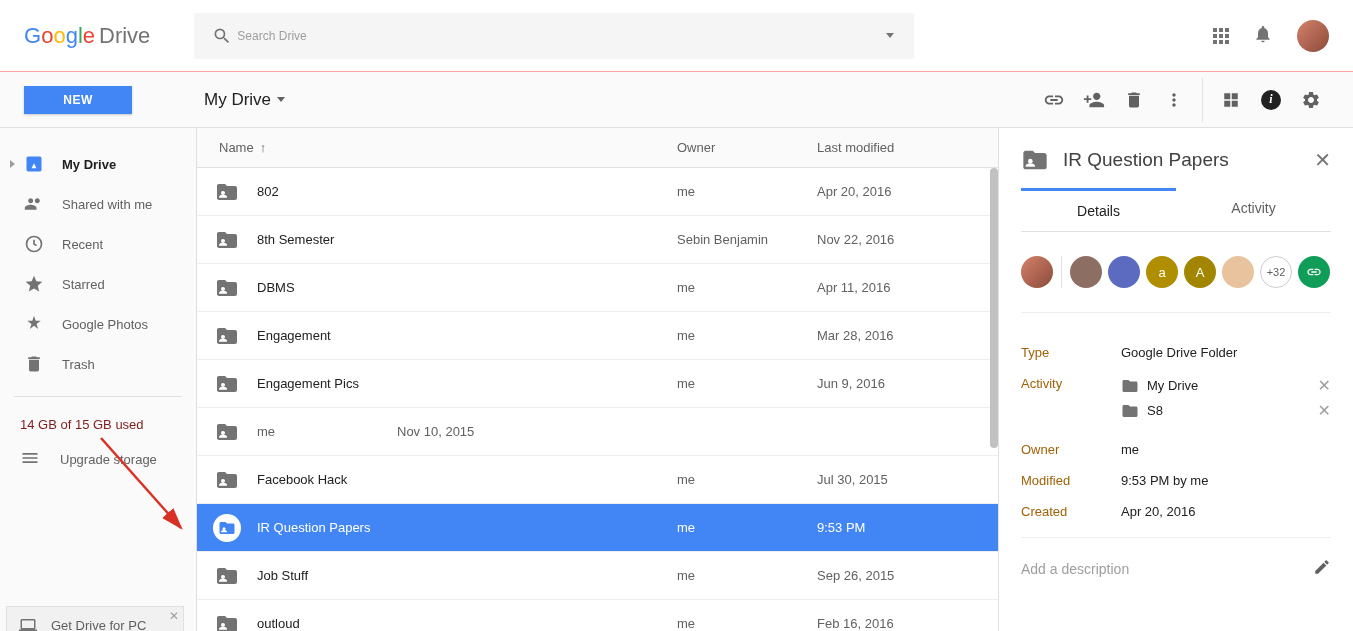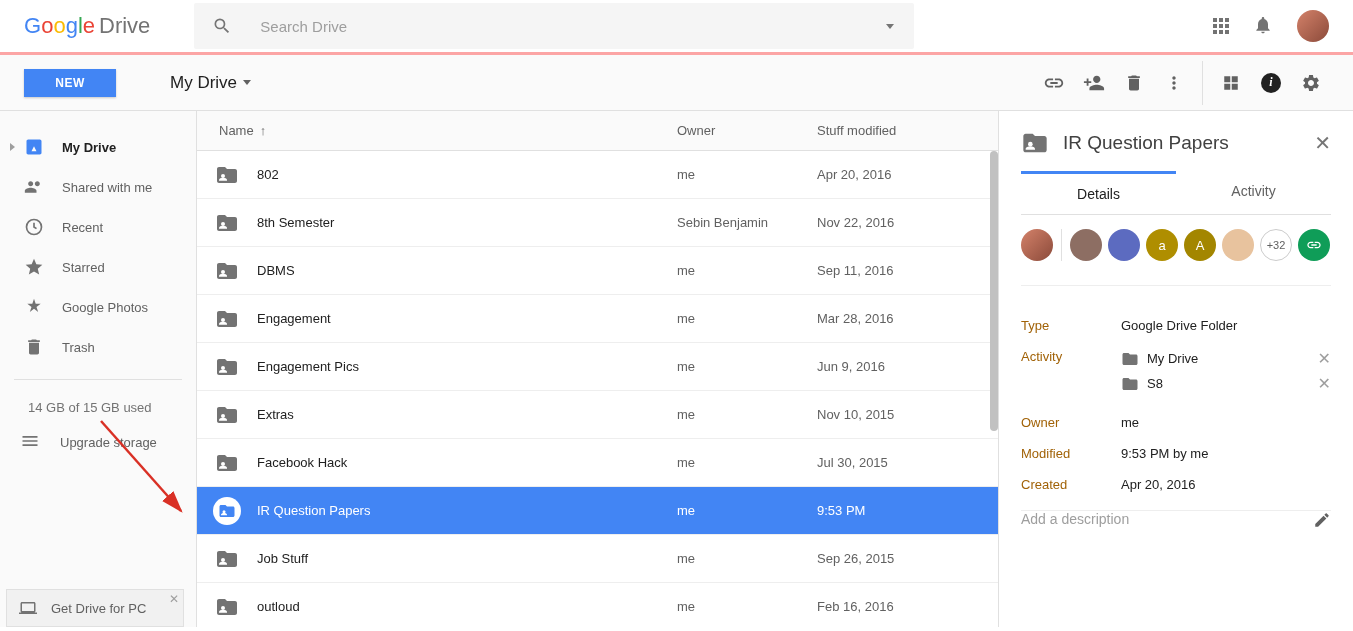--- a/index.html
+++ b/index.html
@@ -1,49 +1,49 @@
 <!DOCTYPE html>
 <html><head>
 <meta charset="utf-8">
 <style>
 *{box-sizing:border-box;margin:0;padding:0;font-family:Arial,sans-serif}
 body{width:1353px;height:631px;overflow:hidden;background:#fff;color:#212121;font-size:13px}
-.header{height:55px;display:flex;align-items:center;padding:0 24px;border-bottom:3px solid #fca5a5}
+.header{height:72px;display:flex;align-items:center;padding:0 24px;border-bottom:1px solid #fca5a5}
 .logo{display:flex;align-items:center;font-size:22px}
 .logo-google{font-weight:400}
 .logo-g1{color:#4285F4}.logo-g2{color:#EA4335}.logo-g3{color:#FBBC05}.logo-g4{color:#4285F4}.logo-g5{color:#34A853}.logo-g6{color:#EA4335}
 .logo-drive{color:#737373;font-weight:300;margin-left:4px}
 .search-wrap{flex:1;margin-left:44px;max-width:720px}
 .search-box{height:46px;background:#f5f5f5;border-radius:2px;display:flex;align-items:center;padding:0 18px;position:relative}
-.search-box input{flex:1;border:none;background:transparent;font-size:15px;outline:none;margin-left:28px;color:#757575}
+.search-box input{flex:1;border:none;background:transparent;font-size:12px;outline:none;margin-left:5px;color:#757575}
 .search-box input::placeholder{color:#9e9e9e}
 .caret-down{position:absolute;right:20px;width:0;height:0;border-left:4px solid transparent;border-right:4px solid transparent;border-top:5px solid #757575}
 .hdr-right{display:flex;align-items:center;gap:24px;margin-left:auto}
 .apps-icon{display:grid;grid-template-columns:repeat(3,4px);grid-template-rows:repeat(3,4px);gap:2px}
 .apps-icon span{background:#737373;width:4px;height:4px}
 .bell-icon svg{fill:#737373}
 .avatar{width:32px;height:32px;border-radius:50%;background:linear-gradient(135deg,#d4826a,#8b4a3a)}
 .toolbar{height:56px;display:flex;align-items:center;background:#fafafa;border-bottom:1px solid #e0e0e0}
-.new-btn{width:92px;height:28px;background:#4285F4;color:#fff;font-weight:bold;font-size:12px;letter-spacing:.5px;border:none;cursor:pointer;box-shadow:0 1px 2px rgba(0,0,0,.2);margin-left:24px;margin-right:54px}
+.new-btn{width:108px;height:28px;background:#4285F4;color:#fff;font-weight:bold;font-size:12px;letter-spacing:.5px;border:none;cursor:pointer;box-shadow:0 1px 2px rgba(0,0,0,.2);margin-left:24px;margin-right:72px}
 .breadcrumb{display:flex;align-items:center;font-size:17px;color:#212121;font-weight:400;cursor:pointer}
 .breadcrumb .arr{margin-left:6px;width:0;height:0;border-left:4px solid transparent;border-right:4px solid transparent;border-top:5px solid #616161}
 .tb-actions{margin-left:auto;display:flex;align-items:center;padding-right:22px}
 .tb-btn{width:40px;height:40px;display:flex;align-items:center;justify-content:center;cursor:pointer;color:#616161}
 .tb-sep{width:1px;height:44px;background:#e0e0e0;margin:0 8px}
 .info-active{background:#212121;width:20px;height:20px;border-radius:50%;color:#fff;display:flex;align-items:center;justify-content:center;font-size:12px;font-weight:bold;font-style:italic;font-family:serif}
 .body{display:flex;height:calc(100% - 115px)}
 .sidebar{width:197px;flex-shrink:0;background:#fafafa;border-right:1px solid #e0e0e0;display:flex;flex-direction:column;position:relative}
 .nav-list{padding-top:16px}
 .nav-item{height:40px;display:flex;align-items:center;padding-left:24px;cursor:pointer;font-size:13px;color:#616161}
 .nav-item.active{color:#212121;font-weight:bold}
 .nav-item .triangle{width:0;height:0;border-top:4px solid transparent;border-bottom:4px solid transparent;border-left:5px solid #9e9e9e;margin-left:-14px;margin-right:9px}
 .nav-item .nic{width:20px;height:20px;margin-right:18px;display:flex;align-items:center;justify-content:center;color:#737373}
 .nav-item.active .nic{color:#4285F4}
 .nav-divider{height:1px;background:#e0e0e0;margin:12px 14px}
-.storage-txt{padding:8px 28px;font-size:13px;color:#737373}
+.storage-txt{padding:8px 20px;font-size:13px;color:#7f1d1d}
 .upgrade-row{padding:8px 20px;display:flex;align-items:center;font-size:13px;color:#616161;cursor:pointer}
 .upgrade-row .nic{margin-right:20px}
 .get-drive{position:absolute;bottom:0;left:6px;width:178px;height:38px;background:#f1f1f1;border:1px solid #e0e0e0;display:flex;align-items:center;padding:0 12px;font-size:13px;color:#616161;cursor:pointer}
 .get-drive .close-x{position:absolute;top:2px;right:4px;font-size:12px;color:#9e9e9e}
 .main{flex:1;display:flex;overflow:hidden}
 .filelist{flex:1;overflow-y:auto;position:relative}
 .list-header{height:40px;display:flex;align-items:center;border-bottom:1px solid #e0e0e0;font-size:13px;color:#616161;font-weight:500;background:#fafafa}
 .col-name{width:480px;padding-left:22px;display:flex;align-items:center}
 .col-owner{width:140px}
 .col-mod{flex:1}
@@ -56,34 +56,34 @@
 .file-row.selected .folder-ic{width:18px;height:18px;fill:#4285F4}
 .name-cell{width:420px;color:#212121}
 .file-row.selected .name-cell{color:#fff}
 .owner-cell{width:140px}
 .mod-cell{flex:1}
 .details-panel{width:355px;flex-shrink:0;border-left:1px solid #e0e0e0;padding:18px 22px;overflow-y:auto}
 .dp-header{display:flex;align-items:center;margin-bottom:14px}
 .dp-header .folder-ic{width:28px;height:28px;margin-right:14px}
 .dp-title{font-size:19px;color:#414141;flex:1}
 .dp-close{font-size:20px;color:#757575;cursor:pointer}
-.dp-tabs{display:flex;border-bottom:1px solid #e0e0e0;margin-bottom:14px}
+.dp-tabs{display:flex;border-bottom:1px solid #e0e0e0;margin-bottom:24px}
 .dp-tab{flex:1;text-align:center;padding:12px 0;font-size:14px;color:#616161;cursor:pointer}
 .dp-tab.active{color:#212121;border-top:3px solid #4285F4;font-weight:500}
 .dp-avatars{display:flex;align-items:center;gap:6px;margin-bottom:24px;padding-bottom:24px;border-bottom:1px solid #eeeeee}
 .av{width:32px;height:32px;border-radius:50%;display:flex;align-items:center;justify-content:center;color:#fff;font-size:13px}
 .av-sep{width:1px;height:32px;background:#e0e0e0;margin:0 2px}
 .dp-meta{font-size:13px}
 .dp-meta-row{display:flex;padding:8px 0;align-items:flex-start}
 .dp-meta-label{width:100px;color:#a16207}
 .dp-meta-val{flex:1;color:#212121}
 .loc-item{display:flex;align-items:center;margin-bottom:6px}
 .loc-item .mini-folder{width:18px;height:18px;fill:#737373;margin-right:8px}
 .loc-item .rm{margin-left:auto;color:#9e9e9e;cursor:pointer;font-size:16px}
-.dp-desc{display:flex;margin-top:10px;border-top:1px solid #eeeeee;color:#9e9e9e;font-size:14px}
+.dp-desc{display:flex;align-items:center;padding-top:20px;margin-top:10px;border-top:1px solid #eeeeee;color:#9e9e9e;font-size:14px}
 .dp-desc .pencil{margin-left:auto}
 .arrow-annotation{position:absolute;left:91px;top:300px;pointer-events:none;z-index:10}
 .scrollbar-fake{position:absolute;right:0;top:40px;width:8px;height:280px;background:#c1c1c1;border-radius:4px}
 </style>
 </head>
 <body>
 
 <div class="header">
   <div class="logo">
     <span class="logo-google"><span class="logo-g1">G</span><span class="logo-g2">o</span><span class="logo-g3">o</span><span class="logo-g4">g</span><span class="logo-g5">l</span><span class="logo-g6">e</span></span>
@@ -241,21 +241,21 @@
   </div>
 
   <div class="main">
     <div class="filelist">
       <div class="list-header">
         <div class="col-name">
             <span>Name</span>
             <span class="sort-arrow">↑</span>
           </div>
         <div class="col-owner">Owner</div>
-        <div class="col-mod">Stuff modified</div>
+        <div class="col-mod">Last modified</div>
       </div>
       <div id="file-rows">
           <div class="file-row">
             <div class="icon-cell">
               <svg class="folder-ic" viewBox="0 0 24 24">
                 <path d="M10 4H4c-1.1 0-2 .9-2 2v12c0 1.1.9 2 2 2h16c1.1 0 2-.9 2-2V8c0-1.1-.9-2-2-2h-8l-2-2z"></path>
                 <circle cx="8" cy="13" r="2" fill="#fff"></circle>
                 <path d="M12 17c0-1.5-2-2.3-4-2.3s-4 .8-4 2.3v.7h8v-.7z" fill="#fff"></path>
               </svg>
             </div>
@@ -278,21 +278,21 @@
           <div class="file-row">
             <div class="icon-cell">
               <svg class="folder-ic" viewBox="0 0 24 24">
                 <path d="M10 4H4c-1.1 0-2 .9-2 2v12c0 1.1.9 2 2 2h16c1.1 0 2-.9 2-2V8c0-1.1-.9-2-2-2h-8l-2-2z"></path>
                 <circle cx="8" cy="13" r="2" fill="#fff"></circle>
                 <path d="M12 17c0-1.5-2-2.3-4-2.3s-4 .8-4 2.3v.7h8v-.7z" fill="#fff"></path>
               </svg>
             </div>
             <div class="name-cell">DBMS</div>
             <div class="owner-cell">me</div>
-            <div class="mod-cell">Sep 11, 2016</div>
+            <div class="mod-cell">Apr 11, 2016</div>
           </div>
           <div class="file-row">
             <div class="icon-cell">
               <svg class="folder-ic" viewBox="0 0 24 24">
                 <path d="M10 4H4c-1.1 0-2 .9-2 2v12c0 1.1.9 2 2 2h16c1.1 0 2-.9 2-2V8c0-1.1-.9-2-2-2h-8l-2-2z"></path>
                 <circle cx="8" cy="13" r="2" fill="#fff"></circle>
                 <path d="M12 17c0-1.5-2-2.3-4-2.3s-4 .8-4 2.3v.7h8v-.7z" fill="#fff"></path>
               </svg>
             </div>
             <div class="name-cell">Engagement</div>
@@ -312,21 +312,20 @@
             <div class="mod-cell">Jun 9, 2016</div>
           </div>
           <div class="file-row">
             <div class="icon-cell">
               <svg class="folder-ic" viewBox="0 0 24 24">
                 <path d="M10 4H4c-1.1 0-2 .9-2 2v12c0 1.1.9 2 2 2h16c1.1 0 2-.9 2-2V8c0-1.1-.9-2-2-2h-8l-2-2z"></path>
                 <circle cx="8" cy="13" r="2" fill="#fff"></circle>
                 <path d="M12 17c0-1.5-2-2.3-4-2.3s-4 .8-4 2.3v.7h8v-.7z" fill="#fff"></path>
               </svg>
             </div>
-            <div class="name-cell">Extras</div>
             <div class="owner-cell">me</div>
             <div class="mod-cell">Nov 10, 2015</div>
           </div>
           <div class="file-row">
             <div class="icon-cell">
               <svg class="folder-ic" viewBox="0 0 24 24">
                 <path d="M10 4H4c-1.1 0-2 .9-2 2v12c0 1.1.9 2 2 2h16c1.1 0 2-.9 2-2V8c0-1.1-.9-2-2-2h-8l-2-2z"></path>
                 <circle cx="8" cy="13" r="2" fill="#fff"></circle>
                 <path d="M12 17c0-1.5-2-2.3-4-2.3s-4 .8-4 2.3v.7h8v-.7z" fill="#fff"></path>
               </svg>

